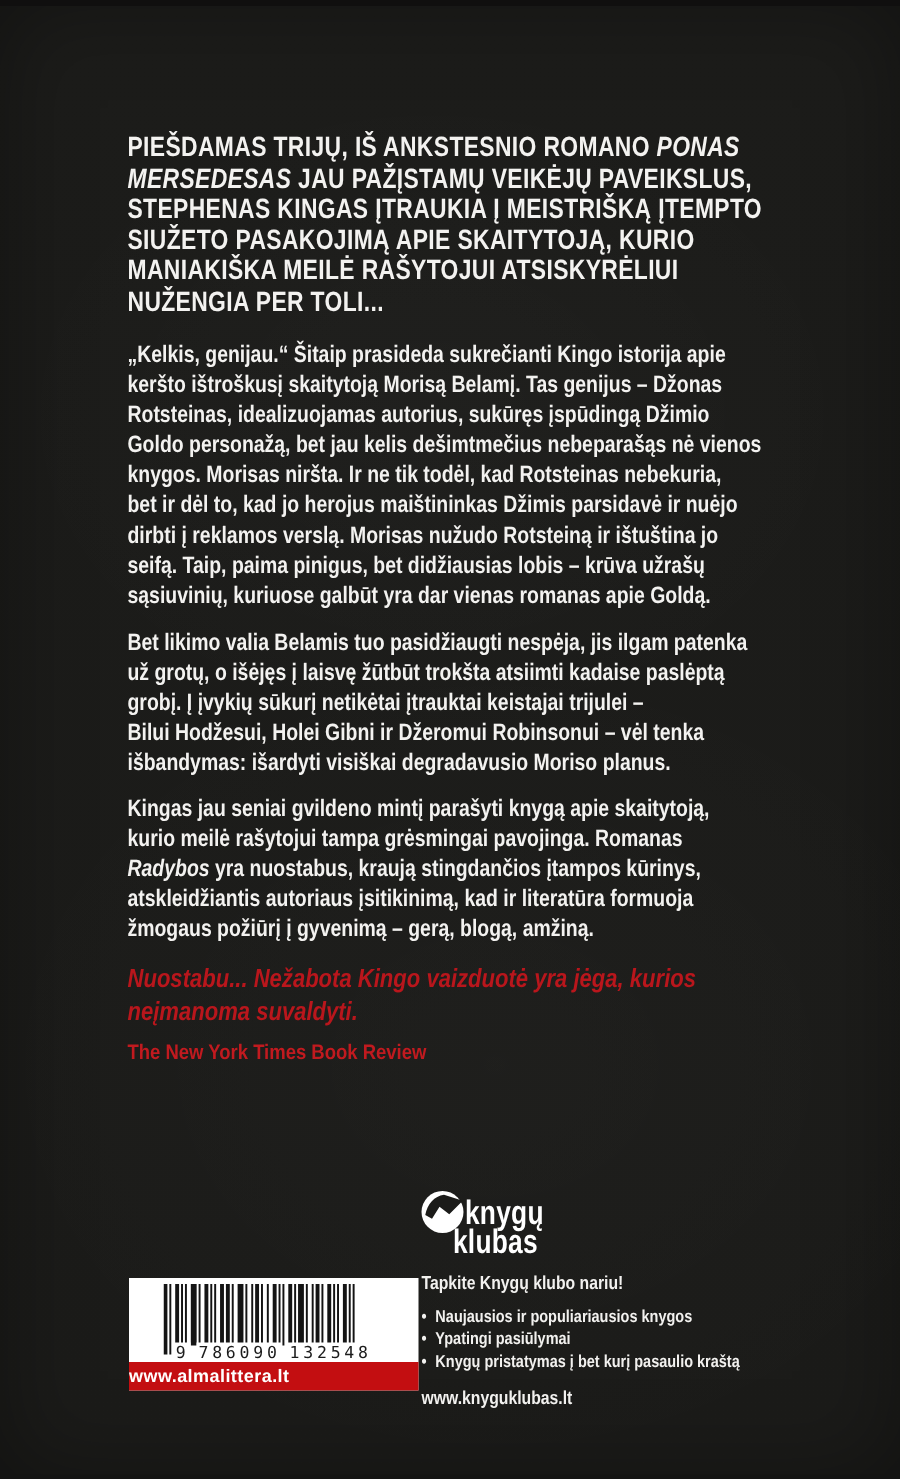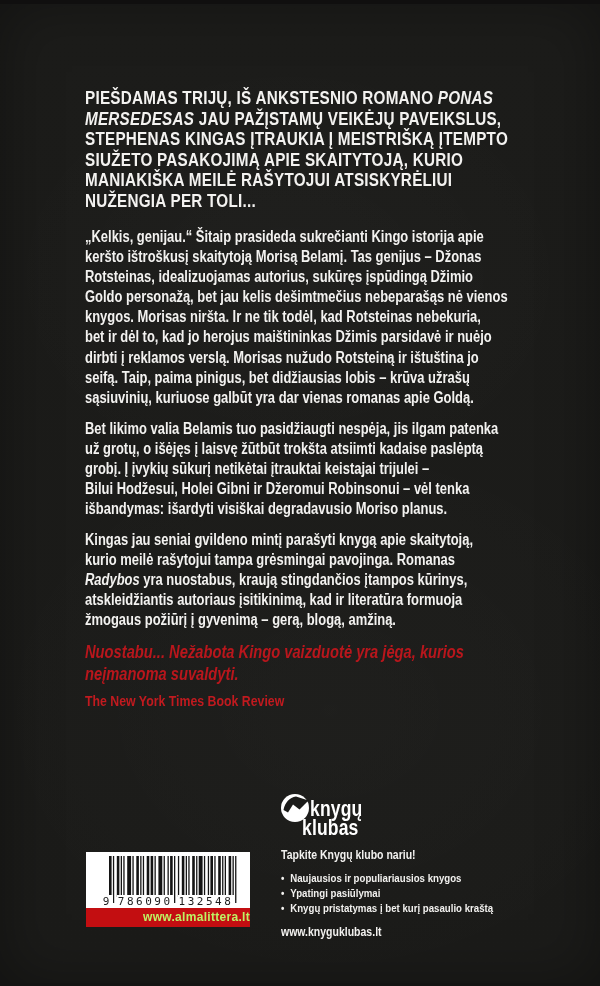--- a/index.html
+++ b/index.html
@@ -37,32 +37,32 @@
   }
   .w1{left:310px;top:799px;} .w2{left:302px;top:818px;}
 
   .member{position:absolute;left:281px;top:848px;width:320px;color:#f2f1ef;transform:scaleX(0.84);transform-origin:left top;}
   .member-h{font-size:12.5px;font-weight:700;margin:0 0 9px 0;}
   .member ul{list-style:none;margin:0;padding:0;font-size:11.5px;font-weight:700;}
   .member li{line-height:14.2px;padding-left:11px;position:relative;margin-bottom:1px;}
   .member li::before{content:"\2022";position:absolute;left:0;}
   .member-site{font-size:12.5px;font-weight:700;margin-top:9px;}
 
-  .barcode{position:absolute;left:86px;top:852px;width:164px;height:75px;background:#ffffff;}
+  .barcode{position:absolute;left:86px;top:852px;width:193px;height:75px;background:#ffffff;}
   .barcode svg{position:absolute;left:23px;top:4px;}
   .digits{
     position:absolute;top:43px;left:0;right:0;text-align:center;
     font-family:"DejaVu Sans Mono",monospace;font-size:11px;letter-spacing:2.5px;color:#1c1c1c;
     background:transparent;white-space:nowrap;
   }
   .digits span{background:#fff;padding:0 1px;}
   .digits .gap{margin-right:4px;}
   .strip{
     position:absolute;bottom:0;left:0;right:0;height:19px;background:#c30e11;
-    color:#bef264;font-weight:700;font-size:12px;line-height:19px;text-align:right;letter-spacing:0.3px;
+    color:#ffffff;font-weight:700;font-size:12px;line-height:19px;text-align:left;letter-spacing:0.3px;
   }
 </style>
 </head>
 <body>
 
 <div class="cover">
   <div class="edge-top"></div>
 
   <div class="textblock headline"><span>PIEŠDAMAS TRIJŲ, IŠ ANKSTESNIO ROMANO </span><em>PONAS</em><br><em>MERSEDESAS</em><span> JAU PAŽĮSTAMŲ VEIKĖJŲ PAVEIKSLUS,</span><br><span>STEPHENAS KINGAS ĮTRAUKIA Į MEISTRIŠKĄ ĮTEMPTO</span><br><span>SIUŽETO PASAKOJIMĄ APIE SKAITYTOJĄ, KURIO</span><br><span>MANIAKIŠKA MEILĖ RAŠYTOJUI ATSISKYRĖLIUI</span><br><span>NUŽENGIA PER TOLI...</span></div>
 

